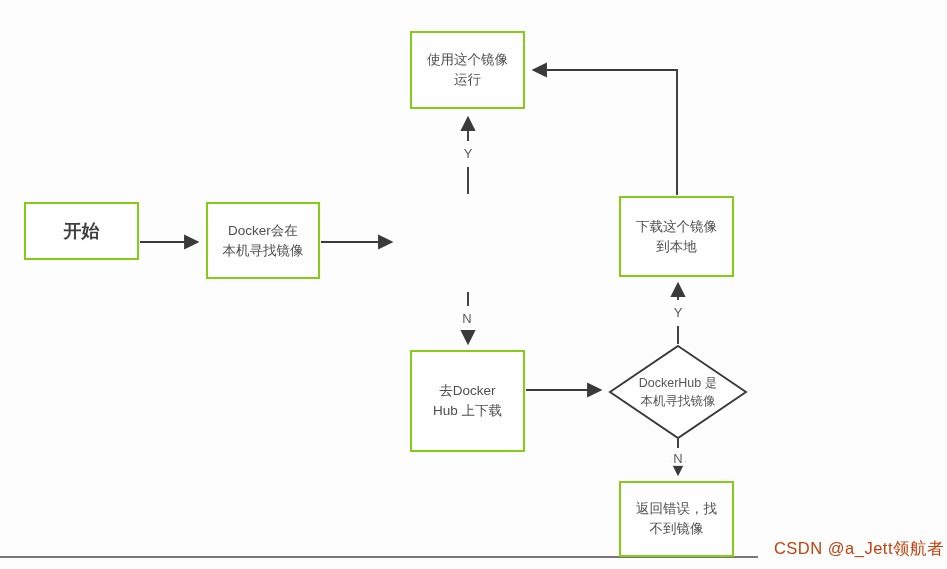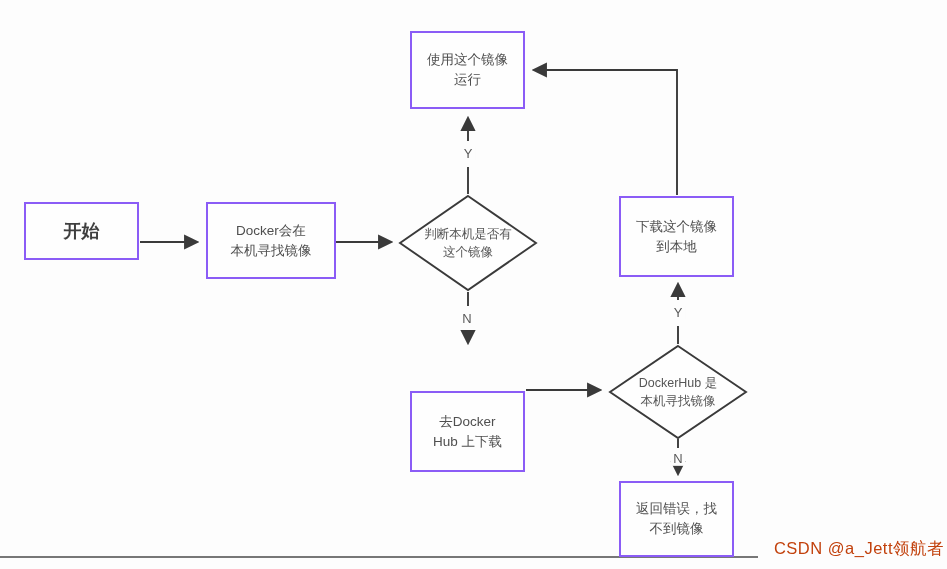--- a/index.html
+++ b/index.html
@@ -21,21 +21,21 @@
     width: 947px; height: 569px;
   }
   .node {
     position: absolute;
     box-sizing: border-box;
     display: flex;
     align-items: center;
     justify-content: center;
     text-align: center;
     background: #fefefe;
-    border: 2px solid #8b5cf6;
+    border: 2px solid #84cc16;
     color: #4f4f4f;
     font-size: 13.5px;
     line-height: 1.45;
     white-space: pre-line;
   }
   .node.start {
     font-size: 18px;
     font-weight: bold;
     color: #3f3f3f;
     border-width: 2.5px;
@@ -114,42 +114,35 @@
       <path d="M 678 470 L 678 474" marker-end="url(#arrow)"></path>
 
       <path d="M 677 195 L 677 70 L 534 70" marker-end="url(#arrow)"></path>
     </g>
 
     <path d="M 0 557 L 758 557" stroke="#4a4a4a" stroke-width="1.6"></path>
   </svg>
 
   <div class="node start" style="left:24px; top:202px; width:115px; height:58px;">开始</div>
 
-  <div class="node" style="left:206px; top:202px; width:130px; height:77px;">Docker会在
+  <div class="node" style="left:206px; top:202px; width:114px; height:77px;">Docker会在
 本机寻找镜像</div>
 
   <div class="node" style="left:410px; top:31px; width:115px; height:78px;">使用这个镜像
 运行</div>
 
-  <div class="node" style="left:410px; top:350px; width:115px; height:81px;margin-top:41px;">去Docker
+  <div class="node" style="left:410px; top:350px; width:115px; height:102px;">去Docker
 Hub 上下载</div>
 
   <div class="node" style="left:619px; top:196px; width:115px; height:81px; border-width:2.5px;">下载这个镜像
 到本地</div>
 
   <div class="node" style="left:619px; top:481px; width:115px; height:76px;">返回错误，找
 不到镜像</div>
 
-  <div class="diamond" style="left:398px; top:194px; width:140px; height:98px;">
-    <svg width="140" height="98" viewBox="0 0 140 98">
-      <polygon points="70,2 138,49 70,96 2,49" fill="#fefefe" stroke="#3a3a3a" stroke-width="1.9"></polygon>
-    </svg>
-    <div class="dlabel">判断本机是否有
-这个镜像</div>
-  </div>
 
   <div class="diamond" style="left:608px; top:344px; width:140px; height:96px;">
     <svg width="140" height="96" viewBox="0 0 140 96">
       <polygon points="70,2 138,48 70,94 2,48" fill="#fefefe" stroke="#3a3a3a" stroke-width="1.9"></polygon>
     </svg>
     <div class="dlabel">DockerHub 是
 本机寻找镜像</div>
   </div>
 
   <div class="edge-label" style="left:468px; top:154px;">Y</div>

